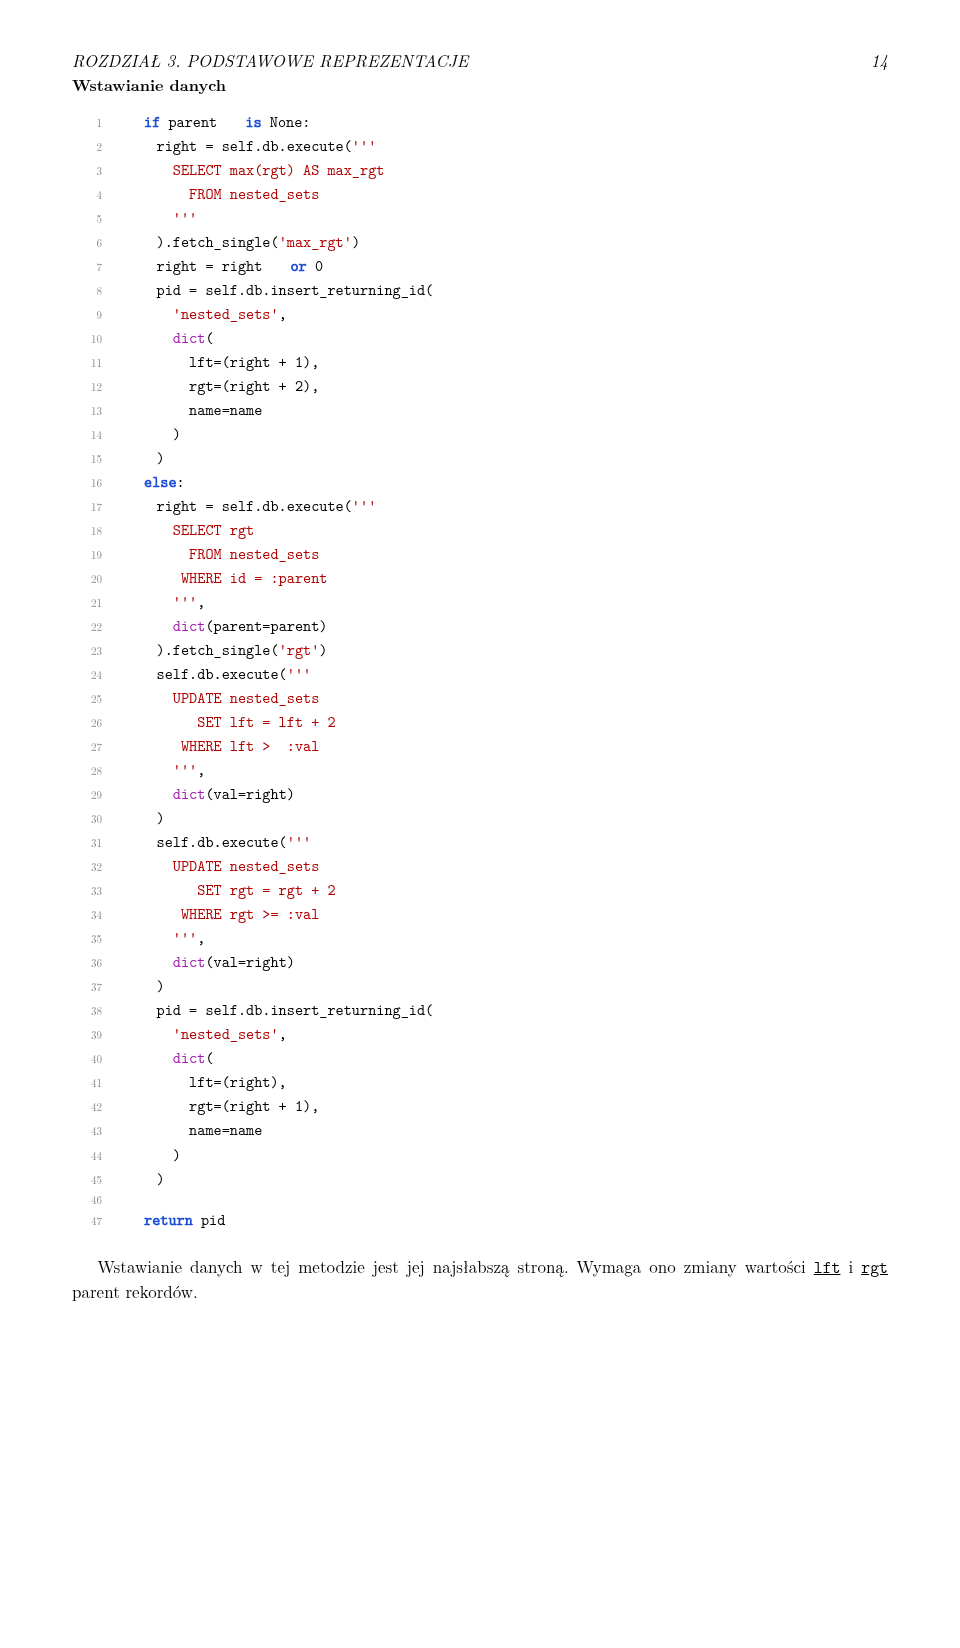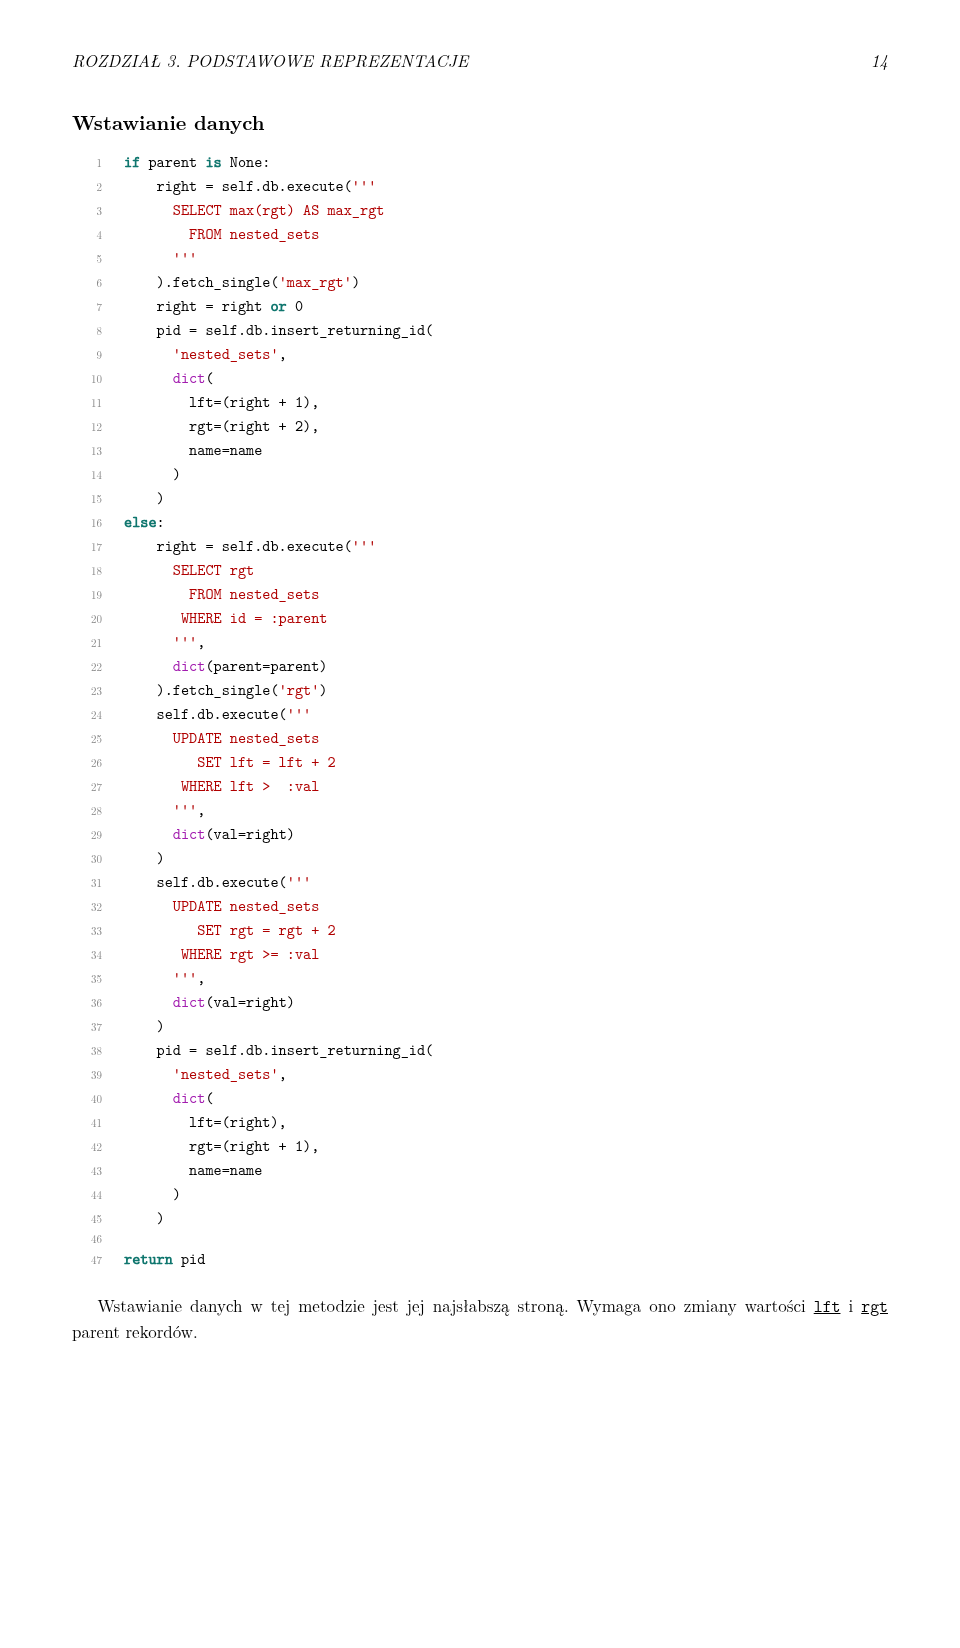--- a/index.html
+++ b/index.html
@@ -11,26 +11,25 @@
     margin: 0;
     padding: 48px 72px 60px 72px;
     width: 960px;
     box-sizing: border-box;
   }
   .header-row {
     display: flex;
     justify-content: space-between;
     font-style: italic;
     font-size: 17px;
-    margin-bottom: 34px;
     align-items: center;
   }
   .section-heading {
     font-weight: bold;
-    font-size: 20px;
+    font-size: 16px;
     margin-bottom: 14px;
   }
   .code-block {
     font-family: "Latin Modern Mono", "CMU Typewriter Text", "Courier New", monospace;
     font-size: 15.5px;
     line-height: 1.55;
     white-space: pre;
     margin-bottom: 22px;
   }
   .code-line {
@@ -40,21 +39,21 @@
   .ln {
     display: inline-block;
     width: 30px;
     text-align: right;
     color: #888;
     font-size: 11px;
     font-family: "Latin Modern Roman", Georgia, serif;
     margin-right: 22px;
     user-select: none;
   }
-  .kw { color: #0f766e; font-weight: bold; }       
+  .kw { color: #1d4ed8; font-weight: bold; margin-left: 20px; }       
   .bi { color: #a21caf; }                          
   .str { color: #b00000; }                         
   .paragraph {
     text-align: justify;
     text-indent: 1.5em;
     margin: 0;
   }
   .tt {
     font-family: "Latin Modern Mono", "CMU Typewriter Text", "Courier New", monospace;
     text-decoration: underline;

